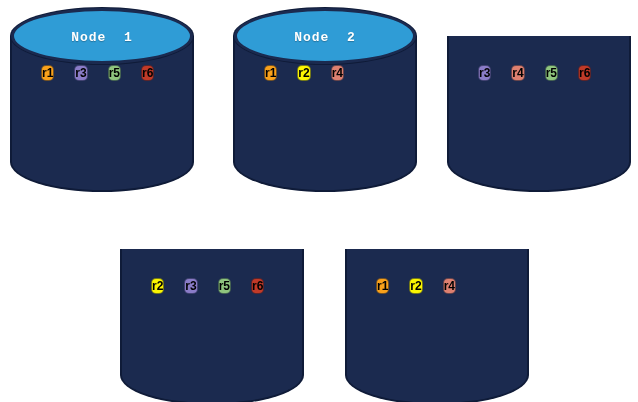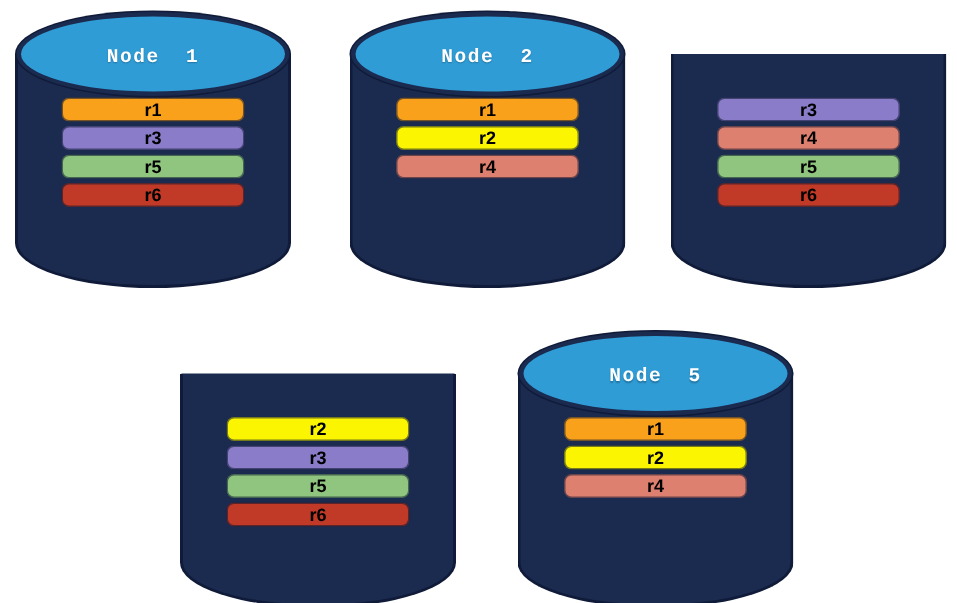--- a/index.html
+++ b/index.html
@@ -65,22 +65,21 @@
     text-shadow: 0 1px 1px rgba(0,0,0,0.25);
     font-family: Liberation Mono, monospace;
   }
   .bars {
     position: absolute;
     top: 57px;
     left: 50%;
     transform: translateX(-50%);
     width: 122px;
     display: flex;
-    flex-direction: column;
-    gap: 3px;
+    gap: 20px;
     z-index: 2;
   }
   .bar {
     height: 16px;
     border-radius: 5px;
     border: 1px solid rgba(10, 20, 45, 0.55);
     box-sizing: border-box;
     font-family: "Liberation Sans", sans-serif;
     font-weight: bold;
     font-size: 12px;
@@ -134,22 +133,19 @@
       <div class="bars">
         <div class="bar" style="background: rgb(251, 245, 2);">r2</div>
         <div class="bar" style="background: rgb(138, 124, 200);">r3</div>
         <div class="bar" style="background: rgb(143, 197, 126);">r5</div>
         <div class="bar" style="background: rgb(193, 58, 40);">r6</div>
       </div>
     </div>
 
     <div class="cylinder pos-5">
       <div class="cyl-body"></div>
-      <div class="cyl-top">
-        <span class="node-label">Node  5</span>
-      </div>
       <div class="bars">
         <div class="bar" style="background: rgb(249, 161, 27);">r1</div>
         <div class="bar" style="background: rgb(251, 245, 2);">r2</div>
         <div class="bar" style="background: rgb(222, 128, 112);">r4</div>
       </div>
     </div>
   </div>
 
 </body></html>

